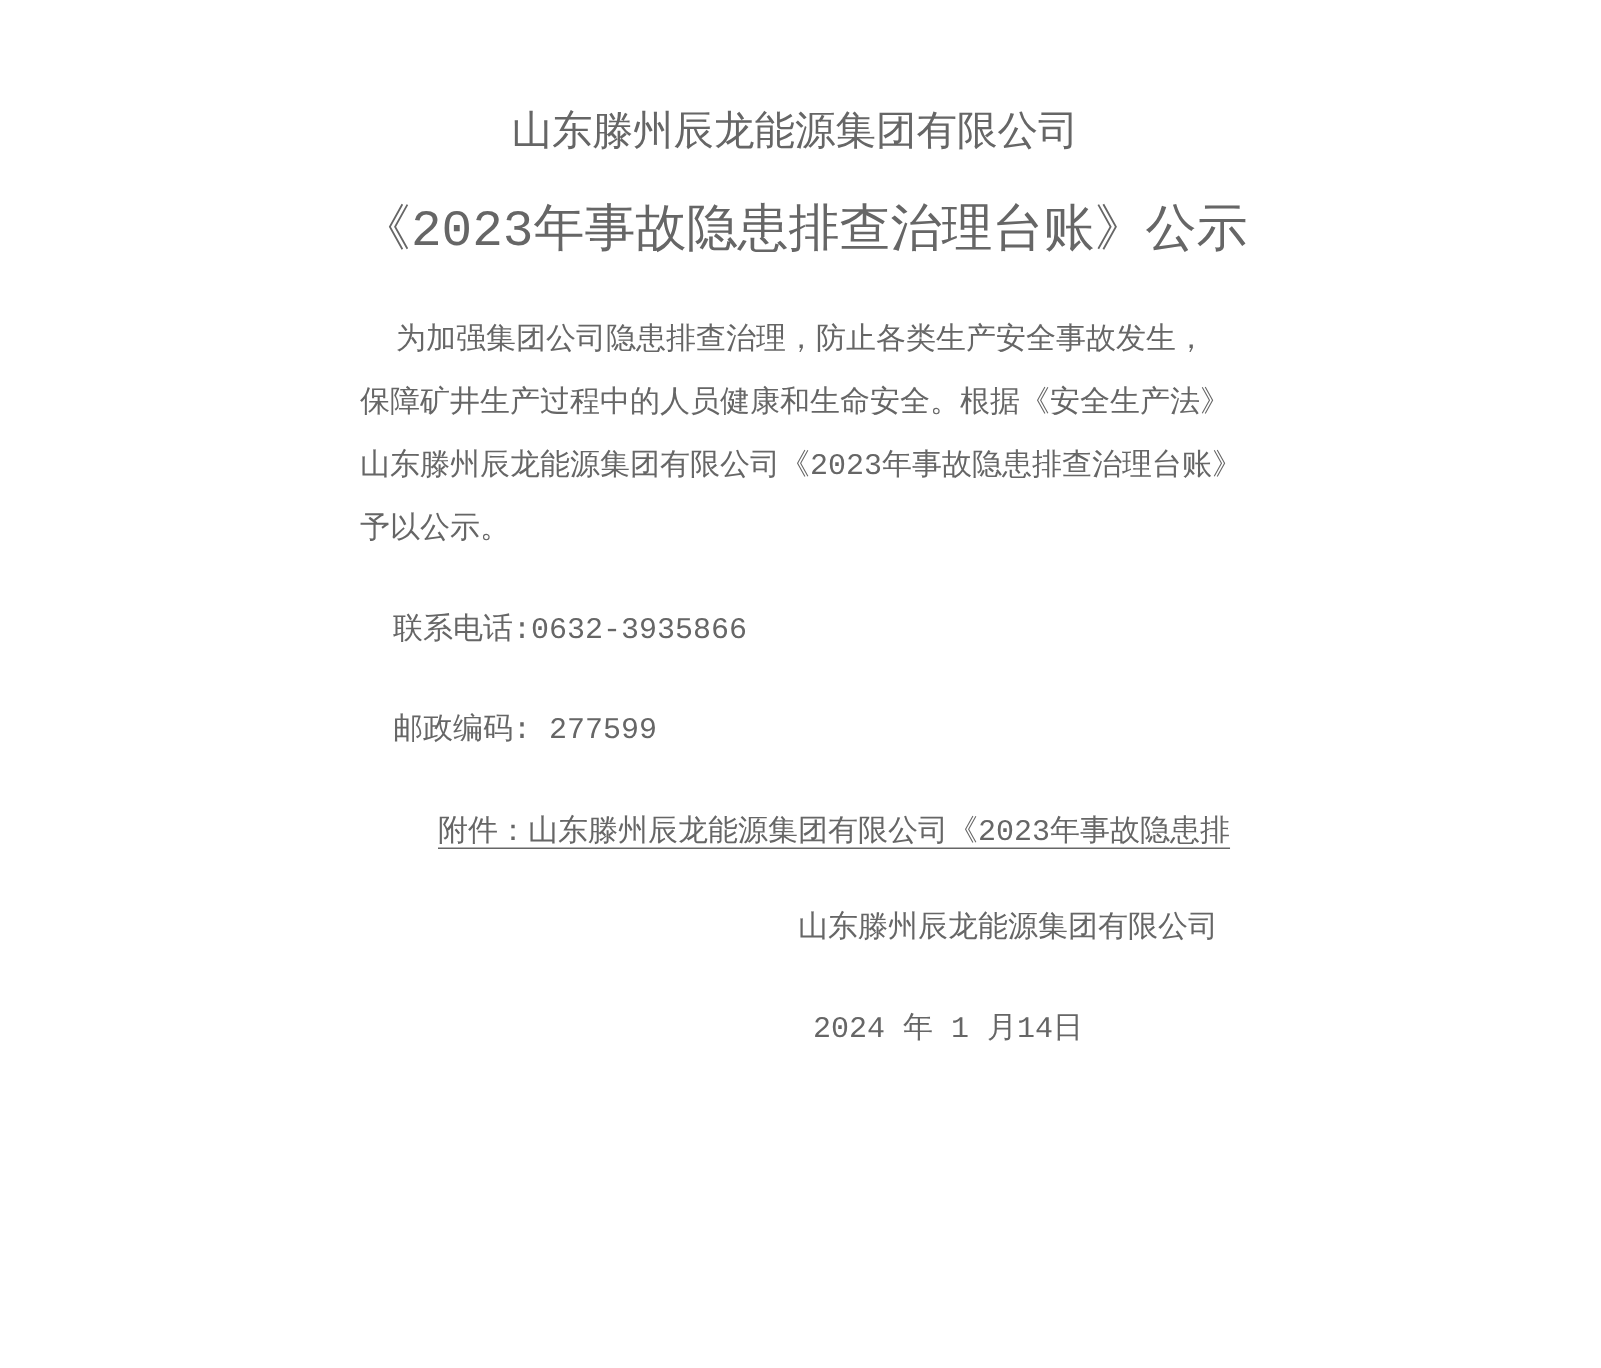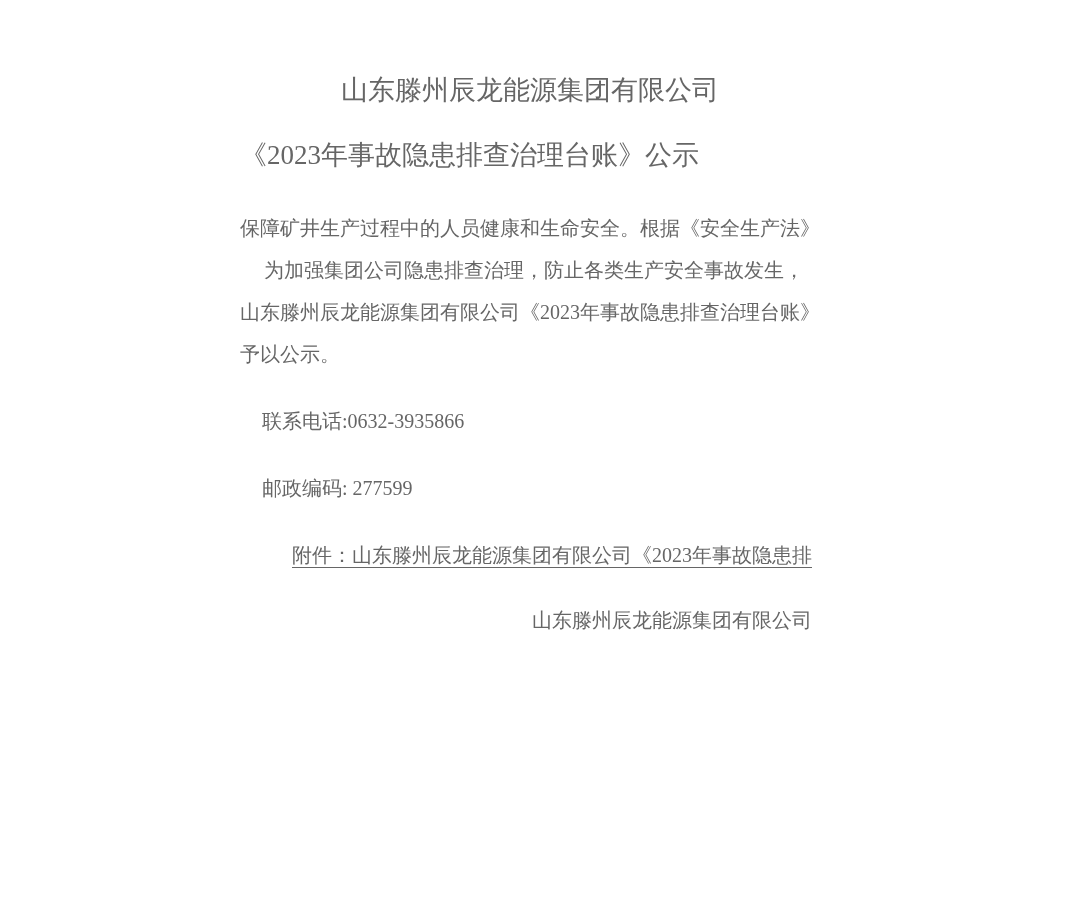--- a/index.html
+++ b/index.html
@@ -6,41 +6,41 @@
     margin: 0;
     padding: 0;
     background: #ffffff;
   }
   .page {
     position: relative;
     width: 1067px;
     height: 756px;
     background: #ffffff;
     overflow: hidden;
-    font-family: Liberation Serif, serif;
+    font-family: Liberation Mono, monospace;
     color: #666666;
   }
   .content {
     position: absolute;
     left: 240px;
     top: 0;
     width: 580px;
   }
   .doc-title {
     padding-top: 74px;
     font-size: 27px;
     line-height: 32px;
     text-align: center;
     white-space: nowrap;
     font-weight: normal;
     margin: 0;
   }
   .doc-subtitle {
     margin-top: 33px;
-    font-size: 27px;
+    font-size: 34px;
     line-height: 32px;
     white-space: nowrap;
     font-weight: normal;
   }
   .body-paragraph {
     margin-top: 36px;
     font-size: 20px;
     line-height: 42px;
   }
   .body-line {
@@ -94,32 +94,33 @@
 <body>
 
 <div class="page">
   <div class="content">
 
     <h1 class="doc-title">山东滕州辰龙能源集团有限公司</h1>
 
     <div class="doc-subtitle">《2023年事故隐患排查治理台账》公示</div>
 
     <div class="body-paragraph">
+      <div class="body-line first">为加强集团公司隐患排查治理，防止各类生产安全事故发生，</div>
       <div class="body-line">保障矿井生产过程中的人员健康和生命安全。根据《安全生产法》</div>
-      <div class="body-line first">为加强集团公司隐患排查治理，防止各类生产安全事故发生，</div>
       <div class="body-line">山东滕州辰龙能源集团有限公司《2023年事故隐患排查治理台账》</div>
       <div class="body-line">予以公示。</div>
     </div>
 
     <div class="contact-line">联系电话:0632-3935866</div>
 
     <div class="contact-line">邮政编码: 277599</div>
 
 
     <div class="attachment">
       <div class="att-line first">附件：山东滕州辰龙能源集团有限公司《2023年事故隐患排</div>
     </div>
 
     <div class="signature-line">山东滕州辰龙能源集团有限公司</div>
 
+    <div class="date-line">2024 年 1 月14日</div>
 
   </div>
 </div>
 
 </body></html>

